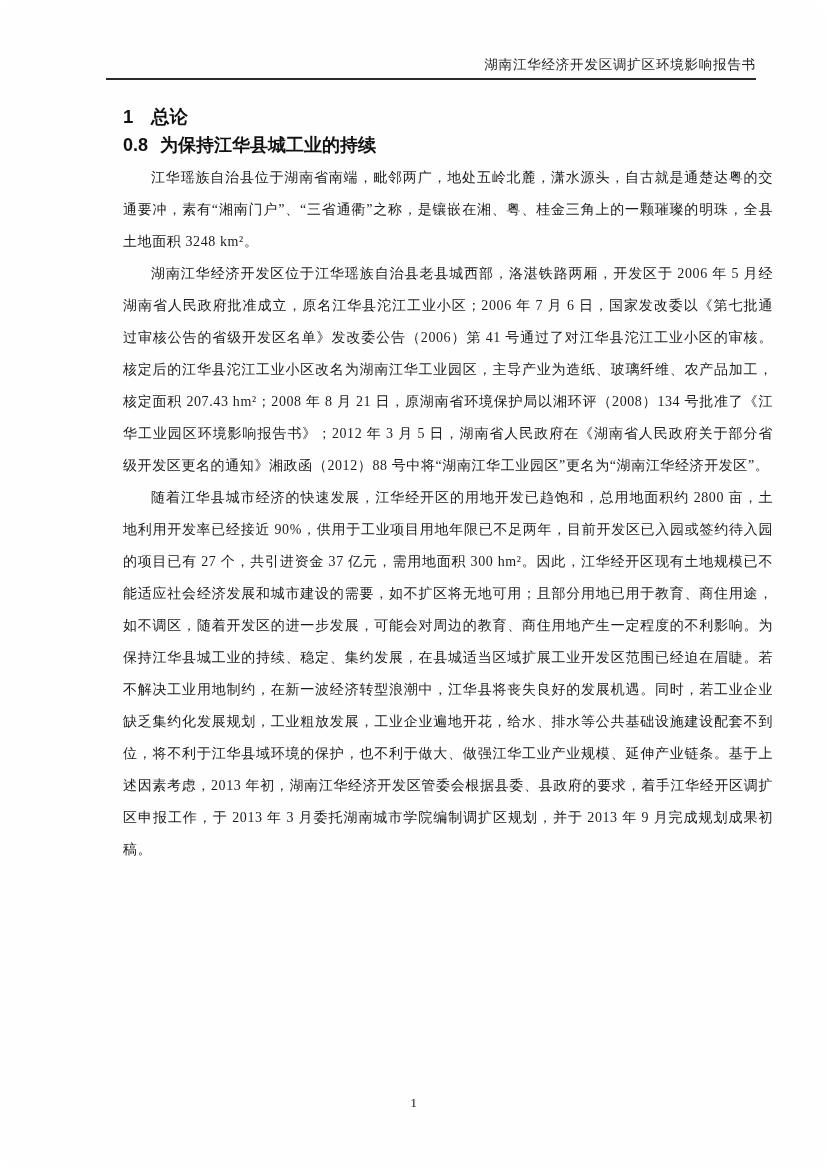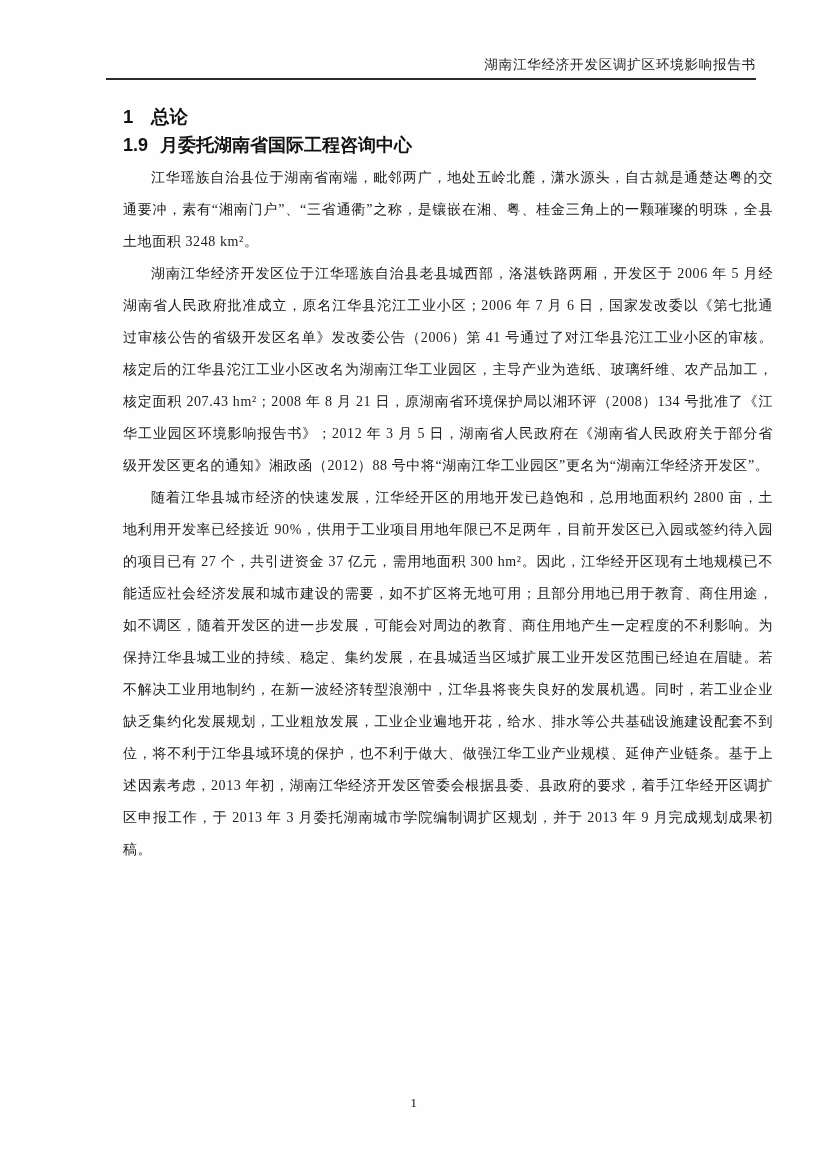--- a/index.html
+++ b/index.html
@@ -87,21 +87,21 @@
     <span>湖南江华经济开发区调扩区环境影响报告书</span>
   </div>
 
   <div class="content">
 
     <div class="h1">
       <span class="num">1</span><span>总论</span>
     </div>
 
     <div class="h2">
-      <span class="num">1.9</span><span>月委托湖南省国际工程咨询中心</span>
+      <span class="num">0.8</span><span>为保持江华县城工业的持续</span>
     </div>
 
     <div class="body-text">
       <p class="para">江华瑶族自治县位于湖南省南端，毗邻两广，地处五岭北麓，潇水源头，自古就是通楚达粤的交通要冲，素有“湘南门户”、“三省通衢”之称，是镶嵌在湘、粤、桂金三角上的一颗璀璨的明珠，全县土地面积 3248 km²。</p>
       <p class="para">湖南江华经济开发区位于江华瑶族自治县老县城西部，洛湛铁路两厢，开发区于 2006 年 5 月经湖南省人民政府批准成立，原名江华县沱江工业小区；2006 年 7 月 6 日，国家发改委以《第七批通过审核公告的省级开发区名单》发改委公告（2006）第 41 号通过了对江华县沱江工业小区的审核。核定后的江华县沱江工业小区改名为湖南江华工业园区，主导产业为造纸、玻璃纤维、农产品加工，核定面积 207.43 hm²；2008 年 8 月 21 日，原湖南省环境保护局以湘环评（2008）134 号批准了《江华工业园区环境影响报告书》；2012 年 3 月 5 日，湖南省人民政府在《湖南省人民政府关于部分省级开发区更名的通知》湘政函（2012）88 号中将“湖南江华工业园区”更名为“湖南江华经济开发区”。</p>
       <p class="para">随着江华县城市经济的快速发展，江华经开区的用地开发已趋饱和，总用地面积约 2800 亩，土地利用开发率已经接近 90%，供用于工业项目用地年限已不足两年，目前开发区已入园或签约待入园的项目已有 27 个，共引进资金 37 亿元，需用地面积 300 hm²。因此，江华经开区现有土地规模已不能适应社会经济发展和城市建设的需要，如不扩区将无地可用；且部分用地已用于教育、商住用途，如不调区，随着开发区的进一步发展，可能会对周边的教育、商住用地产生一定程度的不利影响。为保持江华县城工业的持续、稳定、集约发展，在县城适当区域扩展工业开发区范围已经迫在眉睫。若不解决工业用地制约，在新一波经济转型浪潮中，江华县将丧失良好的发展机遇。同时，若工业企业缺乏集约化发展规划，工业粗放发展，工业企业遍地开花，给水、排水等公共基础设施建设配套不到位，将不利于江华县域环境的保护，也不利于做大、做强江华工业产业规模、延伸产业链条。基于上述因素考虑，2013 年初，湖南江华经济开发区管委会根据县委、县政府的要求，着手江华经开区调扩区申报工作，于 2013 年 3 月委托湖南城市学院编制调扩区规划，并于 2013 年 9 月完成规划成果初稿。</p>
     </div>
 
   </div>
 

